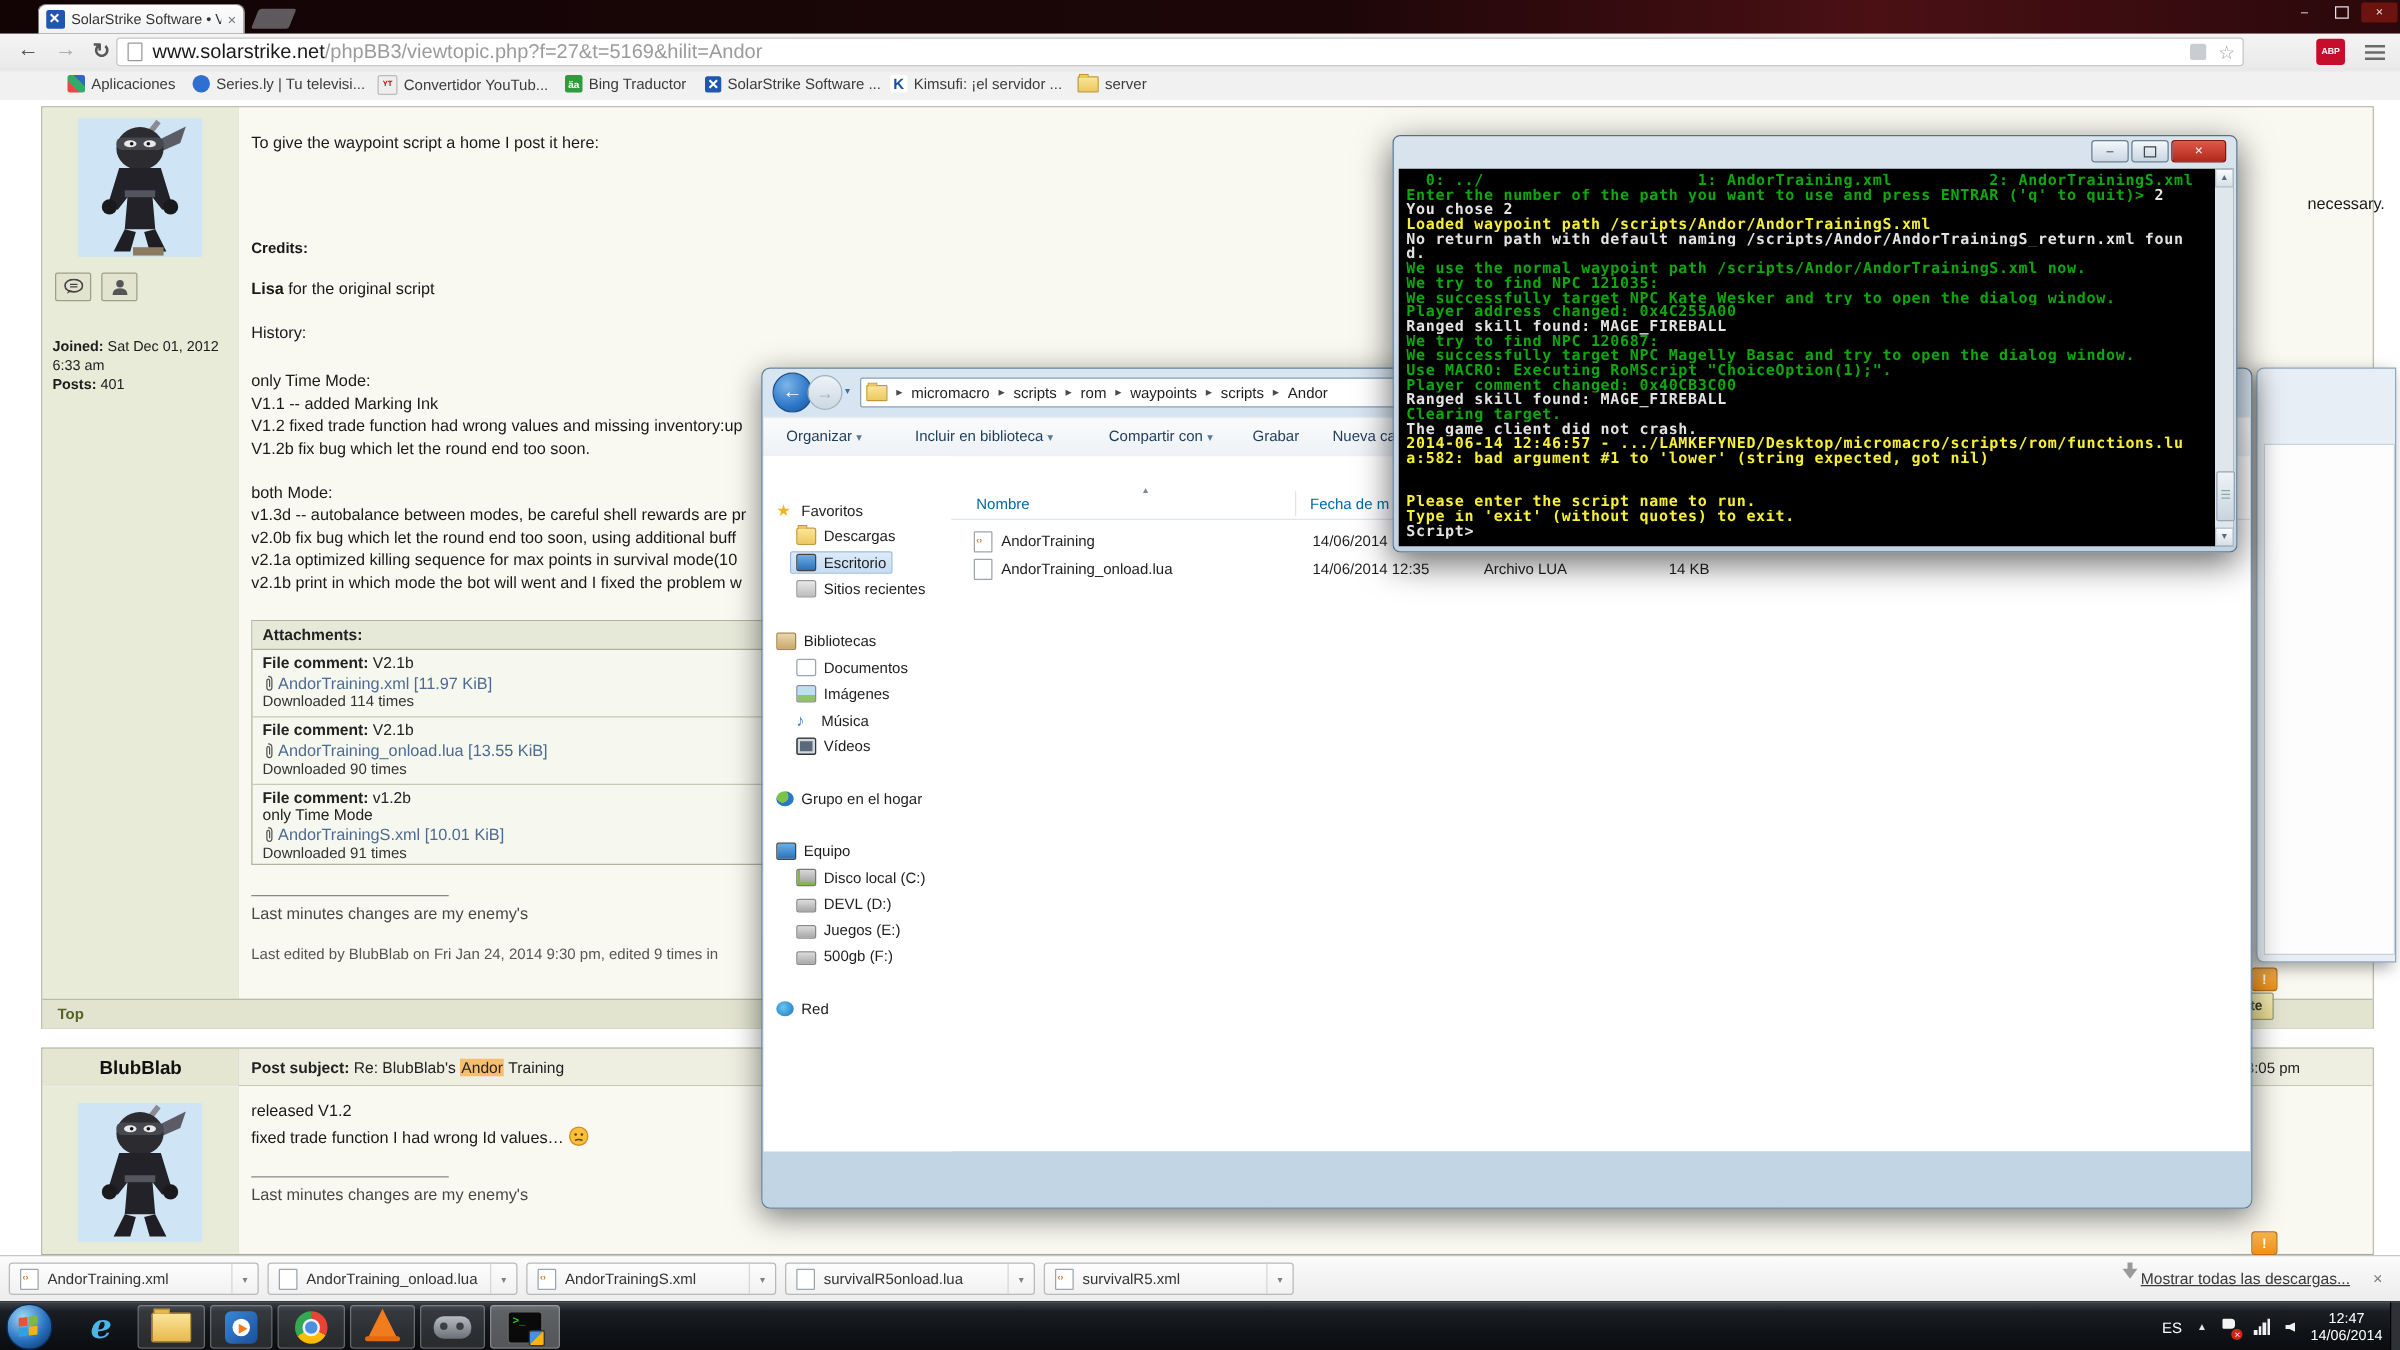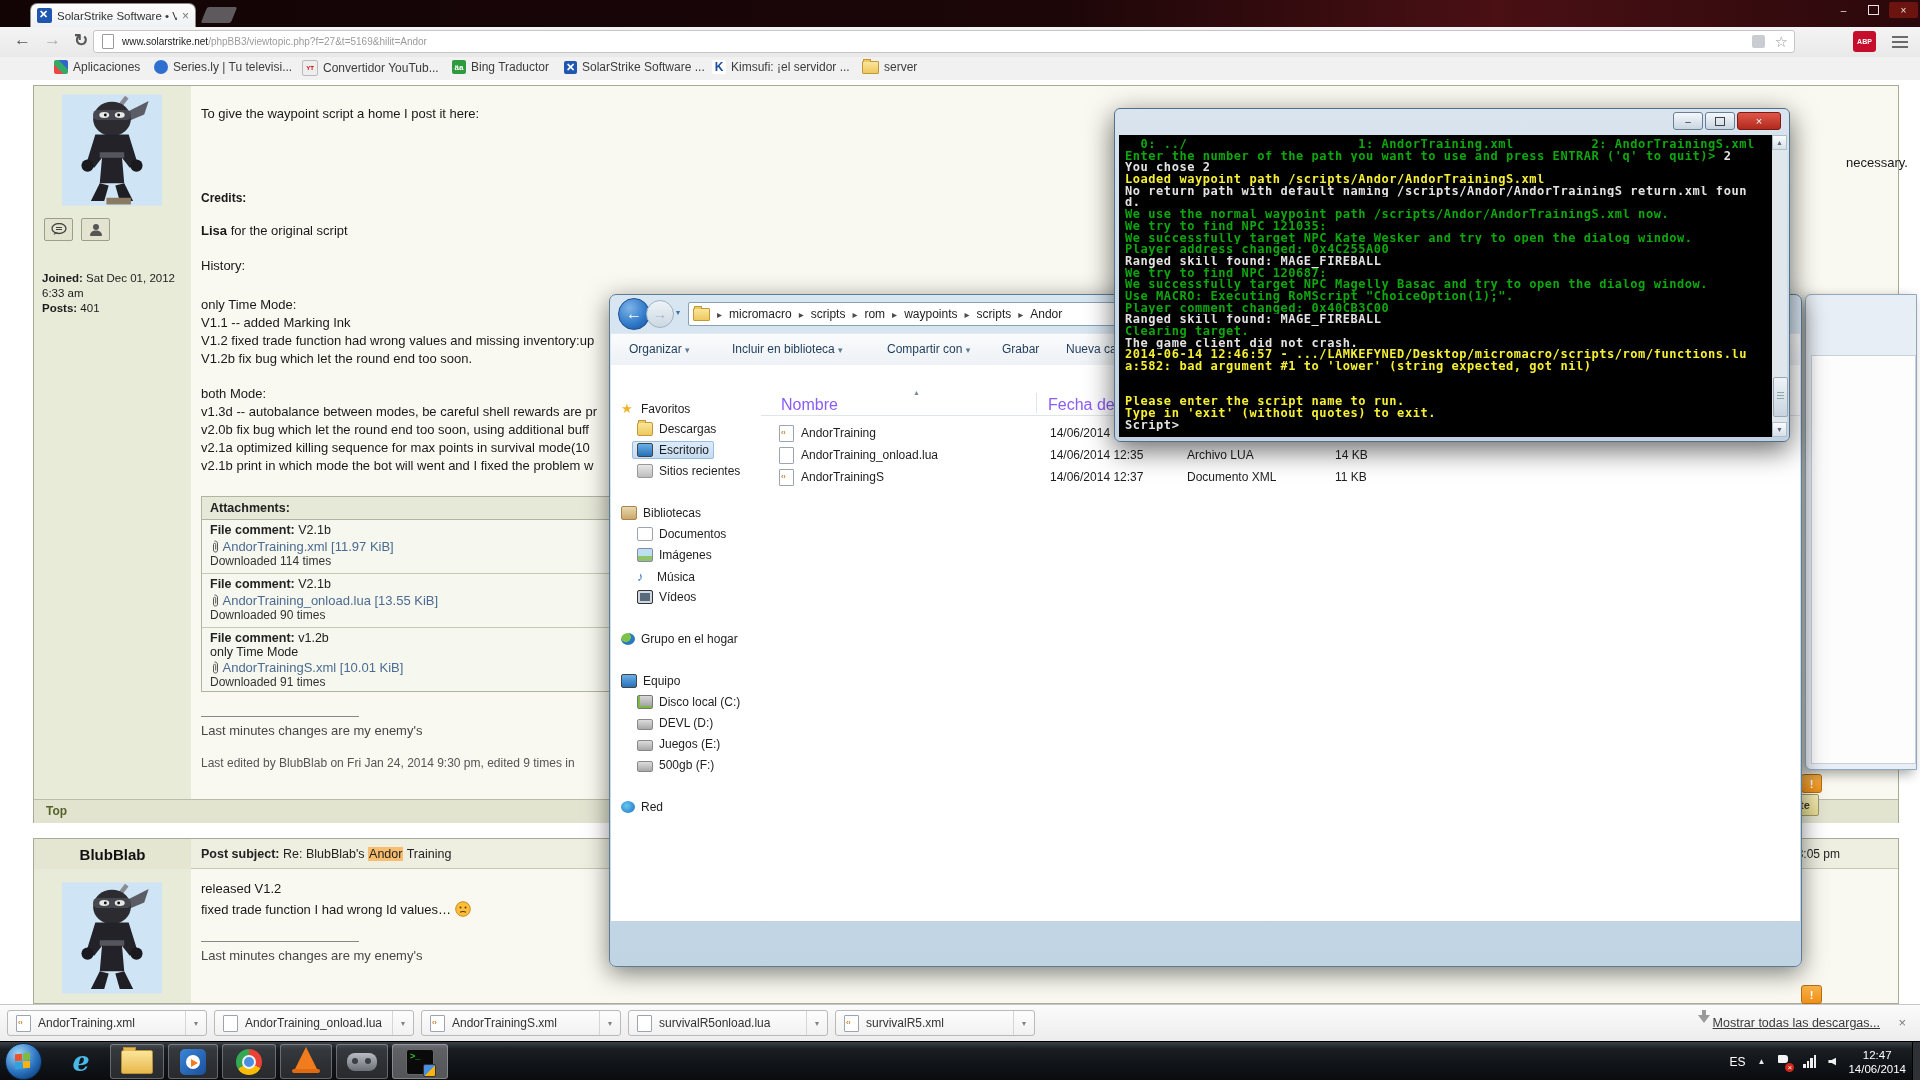--- a/index.html
+++ b/index.html
@@ -14,21 +14,21 @@
   .tab-title{font-size:11.5px;color:#333;white-space:nowrap;overflow:hidden;flex:1;margin:0 5px;}
   .tab-close{color:#777;font-size:12px;}
   .newtab{left:204px;top:7px;width:30px;height:16px;background:#9aa0a6;opacity:.55;transform:skewX(-22deg);border-radius:2px;}
   .ss-logo{width:15px;height:15px;background:#1e56b0;border-radius:2px;position:relative;flex:none;}
   .ss-logo:before{content:"✕";position:absolute;left:2px;top:0px;color:#fff;font-size:11px;font-weight:bold;}
   .toolbar{left:0;top:27px;width:1920px;height:30px;background:linear-gradient(#f4f4f4,#e9e9e9);border-bottom:1px solid #d6d6d6;}
   .navg{font-size:17px;font-weight:bold;color:#565656;top:3px;}
   .navg.dis{color:#aeaeae;}
   .omni{left:93px;top:3px;width:1702px;height:23px;background:#fff;border:1px solid #c6c6c6;border-radius:3px;display:flex;align-items:center;box-sizing:border-box;padding:0 6px;}
   .pageico{width:10px;height:13px;background:#fff;border:1px solid #9a9a9a;border-radius:1px;margin:0 8px 0 2px;flex:none;}
-  .url{font-size:10px;color:#1a1a1a;white-space:nowrap;}
+  .url{font-size:16px;color:#1a1a1a;white-space:nowrap;}
   .url .rest{color:#9b9b9b;}
   .omni-right{margin-left:auto;display:flex;align-items:center;gap:10px;}
   .pa-ico{width:13px;height:13px;background:#c9cdd1;border-radius:2px;}
   .star{color:#9a9a9a;font-size:15px;}
   .abp{left:1853px;top:4px;width:23px;height:21px;background:#c70d2c;border-radius:3px;color:#fff;font-size:7px;font-weight:bold;display:flex;align-items:center;justify-content:center;}
   .ham{left:1892px;top:9px;width:16px;height:2px;background:#6b6b6b;box-shadow:0 5px 0 #6b6b6b,0 10px 0 #6b6b6b;}
   .bookbar{left:0;top:57px;width:1920px;height:23px;background:#f1f1f1;border-bottom:1px solid #cfcfcf;box-shadow:0 2px 3px rgba(0,0,0,.12);}
   .bm{position:absolute;top:3px;display:flex;align-items:center;gap:5px;font-size:12px;color:#3c3c3c;white-space:nowrap;margin-left:44px;}
   .bi{width:14px;height:14px;border-radius:2px;flex:none;display:flex;align-items:center;justify-content:center;font-size:8px;font-weight:bold;color:#fff;}
   .bi.apps{background:linear-gradient(45deg,#e44 0 33%,#3a6 33% 66%,#36c 66%);}
@@ -92,21 +92,21 @@
   .ic-lib{background:linear-gradient(#e8d8b0,#caa86a);border:1px solid #a8854a;}
   .ic-doc{background:#fff;border:1px solid #9aa5b0;}
   .ic-img{background:linear-gradient(#bde0f0 55%,#8fc46a 55%);border:1px solid #88a;}
   .ic-note{color:#3a7ac8;font-size:13px;width:14px;}
   .ic-film{background:#5a6a7a;border:1px solid #333;box-shadow:inset 0 0 0 2px #cfd8e0;}
   .ic-home{background:radial-gradient(circle at 35% 35%,#7cc24a 40%,#2a7ac0 42%);border-radius:50%;}
   .ic-hddw{background:linear-gradient(#d8d8d8,#9a9a9a);border:1px solid #777;box-shadow:inset 2px -2px 0 #7cbb3f;}
   .ic-hdd{background:linear-gradient(#dcdcdc,#a8a8a8);border:1px solid #888;height:9px;margin-top:2px;}
   .ic-net{background:radial-gradient(circle at 40% 40%,#66c8f0,#1a6fc0);border-radius:50%;}
   .fhead{left:150px;top:26px;width:1039px;height:24px;border-bottom:1px solid #e0e5ea;}
-  .fh-lbl{position:absolute;top:5px;font-size:16px;color:#8b5cf6;}
+  .fh-lbl{position:absolute;top:5px;font-size:12px;color:#0369a1;}
   .vline{position:absolute;top:2px;width:1px;height:20px;background:#e0e5ea;}
   .frow{position:absolute;height:21px;font-size:12px;color:#1e1e1e;}
   .fcell{position:absolute;white-space:nowrap;}
   .fico{width:13px;height:15px;background:#fff;border:1px solid #9aa5b0;border-radius:1px;position:relative;}
   .fico.xml:after{content:"‹›";position:absolute;left:1px;top:3px;font-size:7px;color:#c07a20;font-weight:bold;}
   .statusbar{left:1px;top:626px;width:1189px;height:43px;background:linear-gradient(#eff3f7,#dce3ea);border-top:1px solid #c8d0d8;border-radius:0 0 6px 6px;}
   .bigfold{position:absolute;left:20px;top:-16px;width:42px;height:40px;}
   .stattxt{position:absolute;left:92px;top:12px;font-size:12px;color:#1e3c5a;}
   
   .mm{left:1114px;top:108px;width:676px;height:334px;background:linear-gradient(#d9e4ee,#c2d2e0);border:1px solid #51708c;border-radius:6px;box-shadow:0 8px 28px rgba(0,0,0,.6);box-sizing:border-box;}
@@ -490,27 +490,20 @@
         <span class="fcell" style="left:40px;top:3px">AndorTraining</span>
         <span class="fcell" style="left:289px;top:3px">14/06/2014</span>
       </div>
       <div class="frow" style="left:150px;top:80px;width:1039px">
         <span class="fcell" style="left:18px;top:2px"><span class="fico" style="display:inline-block;vertical-align:-3px"></span></span>
         <span class="fcell" style="left:40px;top:3px">AndorTraining_onload.lua</span>
         <span class="fcell" style="left:289px;top:3px">14/06/2014 12:35</span>
         <span class="fcell" style="left:426px;top:3px">Archivo LUA</span>
         <span class="fcell" style="left:574px;top:3px">14 KB</span>
       </div>
-      <div class="frow" style="left:150px;top:102px;width:1039px">
-        <span class="fcell" style="left:18px;top:2px"><span class="fico xml" style="display:inline-block;vertical-align:-3px"></span></span>
-        <span class="fcell" style="left:40px;top:3px">AndorTrainingS</span>
-        <span class="fcell" style="left:289px;top:3px">14/06/2014 12:37</span>
-        <span class="fcell" style="left:426px;top:3px">Documento XML</span>
-        <span class="fcell" style="left:574px;top:3px">11 KB</span>
-      </div>
     </div>
   </div>
 
   <div class="abs mm">
     <div class="mmbtns">
       <span class="mb">–</span>
       <span class="mb">
           <span class="mxbox"></span>
         </span>
       <span class="mb close">×</span>

